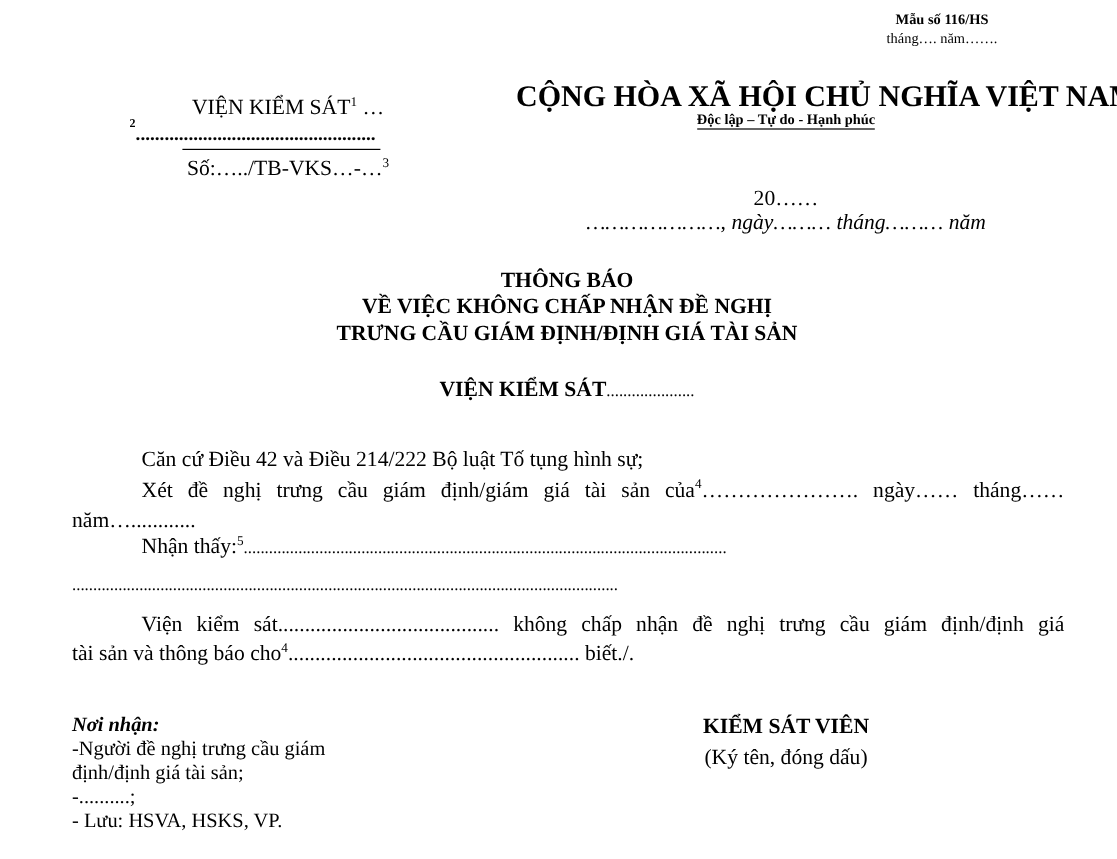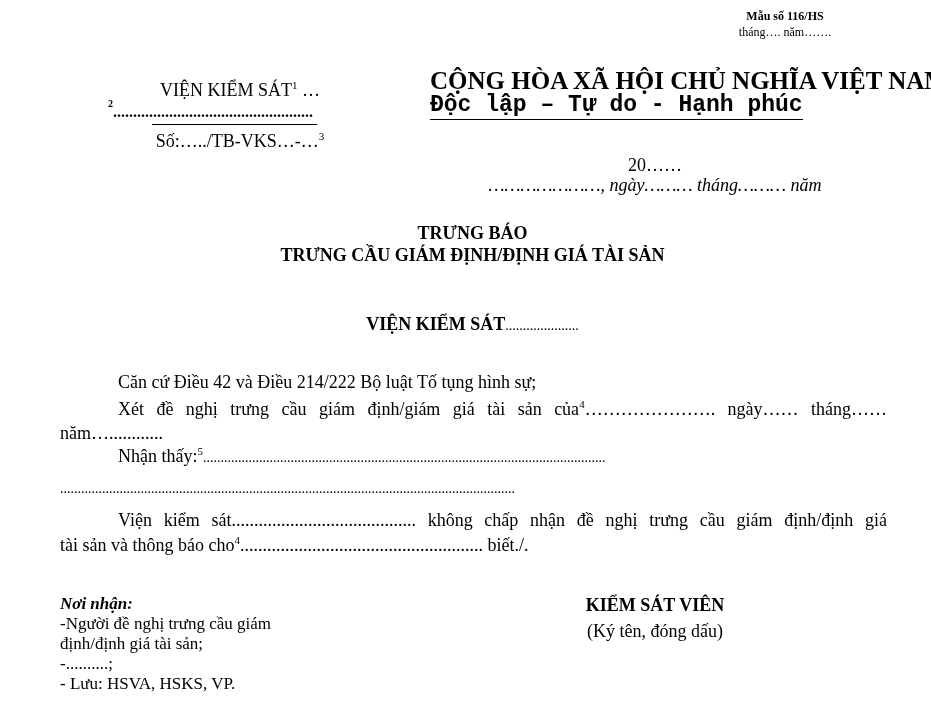--- a/index.html
+++ b/index.html
@@ -9,21 +9,21 @@
   .form-no { top: 8px; left: 700px; width: 170px; text-align: center; font-size: 12px; line-height: 16px; }
   .form-no .b { font-weight: bold; }
   .agency { top: 72px; left: 90px; width: 300px; text-align: center; font-size: 18px; line-height: 27px; }
   .agency sup { font-size: 11px; }
   .agency-dots { top: 102px; left: 108px; font-size: 16px; font-weight: bold; letter-spacing: 0px; }
   .agency-dots sup { font-size: 10px; position: relative; top: -4px; }
   .agency-rule { top: 124px; left: 152px; width: 165px; border-top: 1px solid #000; }
   .agency-no { top: 130px; left: 90px; width: 300px; text-align: center; font-size: 18px; }
   .agency-no sup { font-size: 11px; }
   .nation { top: 68px; left: 430px; width: 450px; text-align: center; font-weight: bold; font-size: 25px; line-height: 25px; }
-  .motto { top: 92px; left: 430px; width: 450px; font-weight: bold; font-size: 23px; font-family: Liberation Mono, monospace; }
+  .motto { top: 92px; left: 430px; width: 450px; text-align: center; font-weight: bold; font-size: 12px; }
   .motto span { border-bottom: 1.5px solid #000; padding-bottom: 1px; }
   .date1 { top: 131px; left: 440px; width: 430px; text-align: center; font-style: italic; font-size: 18px; margin-top: 44px; }
   .date2 { top: 155px; left: 440px; width: 430px; text-align: center; font-size: 18px; }
   .title { top: 222px; left: 200px; width: 545px; text-align: center; font-weight: bold; font-size: 18px; line-height: 22px; }
   .issuer { top: 314px; left: 200px; width: 545px; text-align: center; font-weight: bold; font-size: 18px; }
   .issuer .dots { font-weight: normal; font-size: 14px; }
   .body-line { left: 60px; font-size: 18px; text-align: right; }
   .indent { padding-left: 58px; }
   .justify { width: 827px; text-align: justify; text-align-last: justify; }
   sup.fn { font-size: 11px; }
@@ -46,21 +46,22 @@
 <div class="abs agency-rule"></div>
 
 <div class="abs agency-no"><span>Số:…../TB-VKS…-…</span><sup>3</sup></div>
 
 <div class="abs nation">CỘNG HÒA XÃ HỘI CHỦ NGHĨA VIỆT NAM</div>
 <div class="abs motto"><span>Độc lập – Tự do - Hạnh phúc</span></div>
 <div class="abs date1">…………………, ngày……… tháng……… năm</div>
 <div class="abs date2">20……</div>
 
 <div class="abs title">
-  <div>TRƯNG BÁO</div>
+  <div>THÔNG BÁO</div>
+  <div>VỀ VIỆC KHÔNG CHẤP NHẬN ĐỀ NGHỊ</div>
   <div>TRƯNG CẦU GIÁM ĐỊNH/ĐỊNH GIÁ TÀI SẢN</div>
 </div>
 
 <div class="abs issuer"><span>VIỆN KIỂM SÁT</span><span class="dots">.....................</span></div>
 
 <div class="abs body-line indent" style="top:372px;">Căn cứ Điều 42 và Điều 214/222 Bộ luật Tố tụng hình sự;</div>
 
 <div class="abs body-line indent justify" style="top:398px; width:769px;"><span>Xét đề nghị trưng cầu giám định/giám giá tài sản của</span><sup class="fn">4</sup><span>…………………. ngày…… tháng……</span></div>
 <div class="abs body-line" style="top:423px;">năm…............</div>
 

